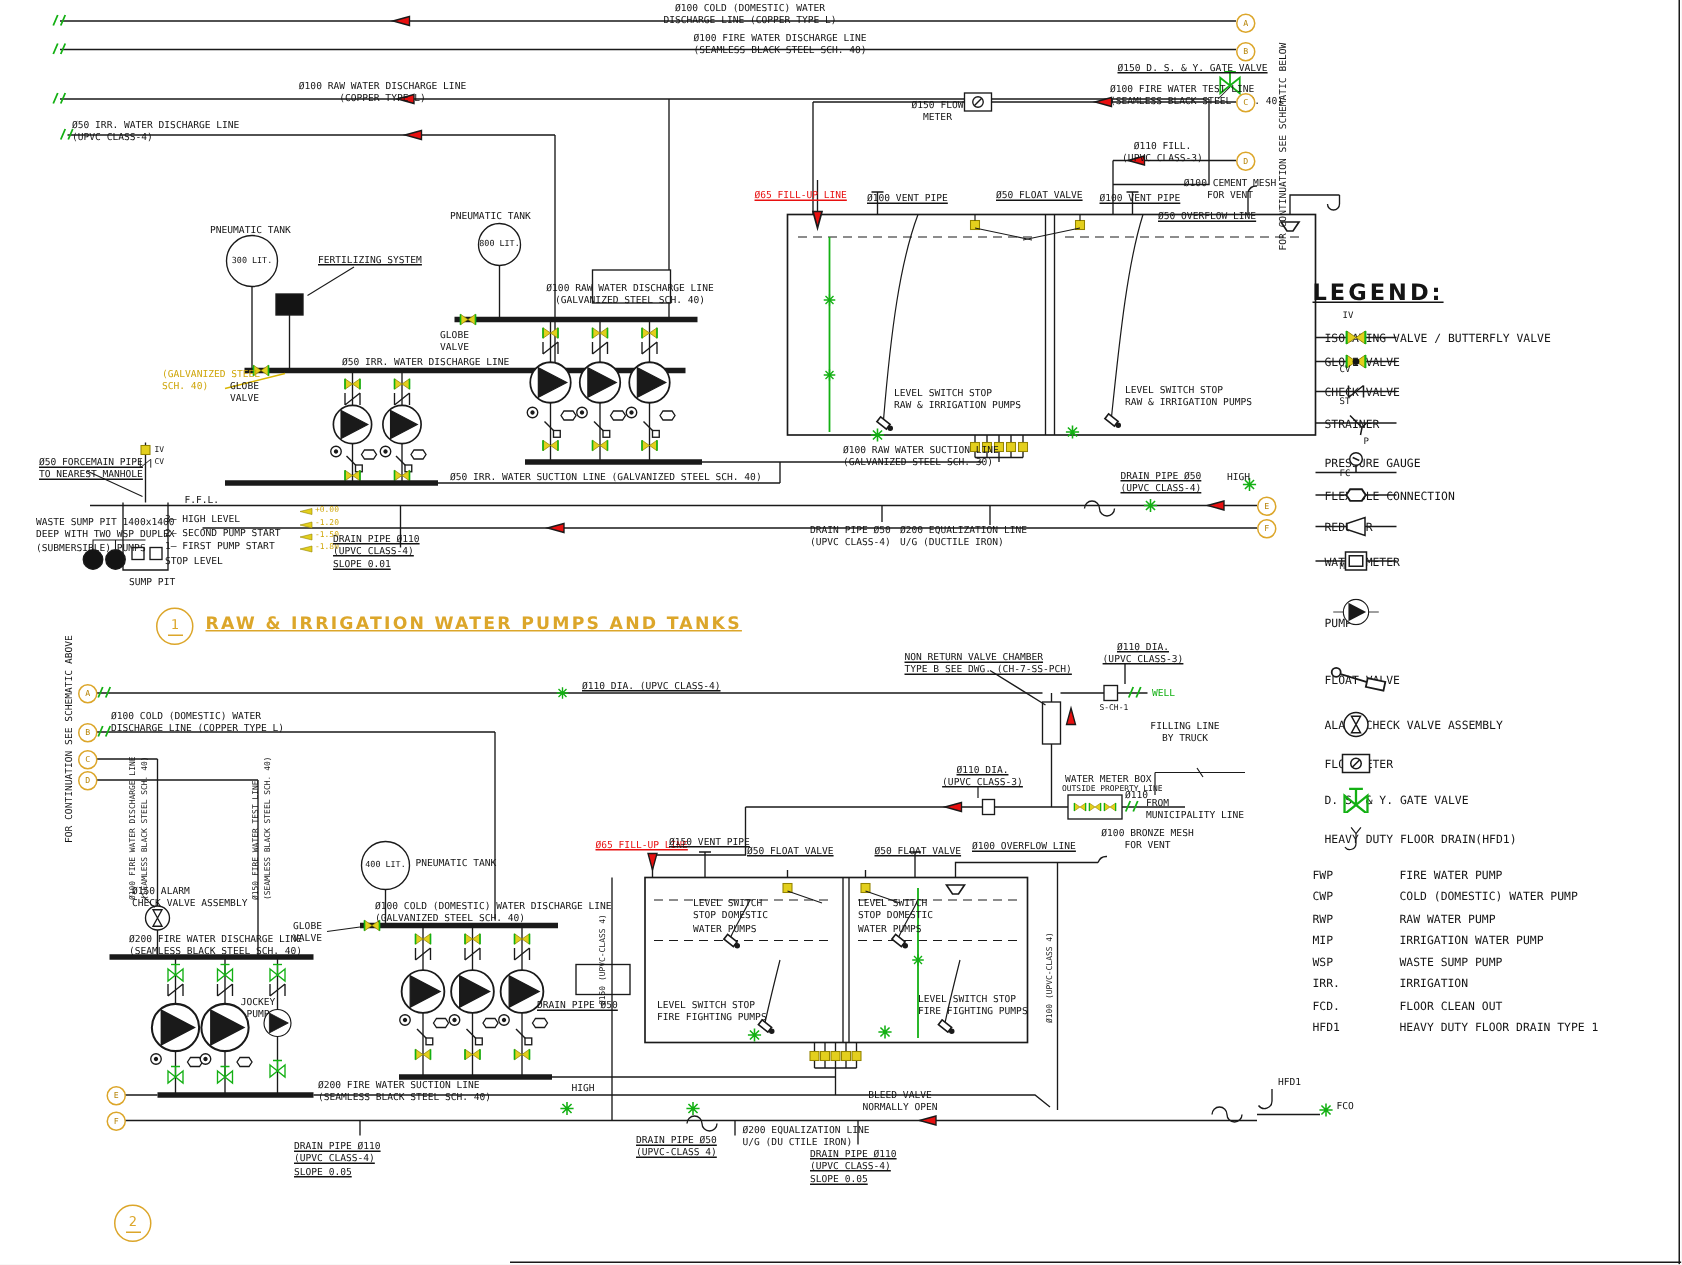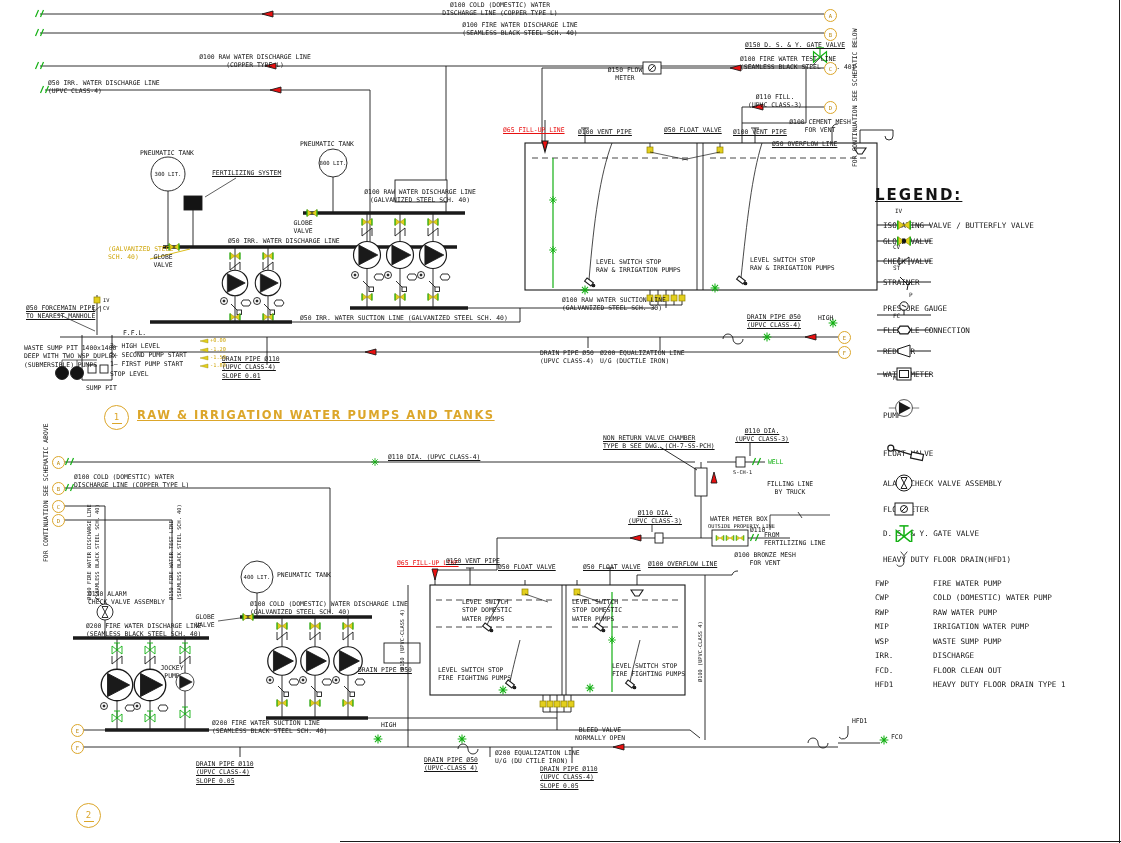--- a/index.html
+++ b/index.html
@@ -561,21 +561,21 @@
 <div class="lbl tiny" style="left:733px;top:469px">S-CH-1</div>
 <div class="lbl grn" style="left:768px;top:458px">WELL</div>
 <div class="lbl c" style="left:790px;top:480px">FILLING LINE
 BY TRUCK</div>
 <div class="lbl u c" style="left:655px;top:509px">Ø110 DIA.
 (UPVC CLASS-3)</div>
 <div class="lbl" style="left:710px;top:515px">WATER METER BOX</div>
 <div class="lbl tiny" style="left:708px;top:523px">OUTSIDE PROPERTY LINE</div>
 <div class="lbl" style="left:750px;top:526px">Ø110</div>
 <div class="lbl" style="left:764px;top:531px">FROM
-FERTILIZING LINE</div>
+MUNICIPALITY LINE</div>
 
 <div class="tcirc" style="left:76px;top:803px">
       <span>2</span>
       <span class="dash"></span>
     </div>
 
 <div class="legend">
   <div class="ltitle">LEGEND:</div>
 
   <div class="lrow" style="top:30px">
@@ -694,21 +694,21 @@
   <div class="arow" style="top:436px">
         <div class="ak">MIP</div>
         <div class="av">IRRIGATION WATER PUMP</div>
       </div>
   <div class="arow" style="top:451px">
         <div class="ak">WSP</div>
         <div class="av">WASTE SUMP PUMP</div>
       </div>
   <div class="arow" style="top:465px">
         <div class="ak">IRR.</div>
-        <div class="av">DISCHARGE</div>
+        <div class="av">IRRIGATION</div>
       </div>
   <div class="arow" style="top:480px">
         <div class="ak">FCD.</div>
         <div class="av">FLOOR CLEAN OUT</div>
       </div>
   <div class="arow" style="top:494px">
         <div class="ak">HFD1</div>
         <div class="av">HEAVY DUTY FLOOR DRAIN TYPE 1</div>
       </div>
 </div>

